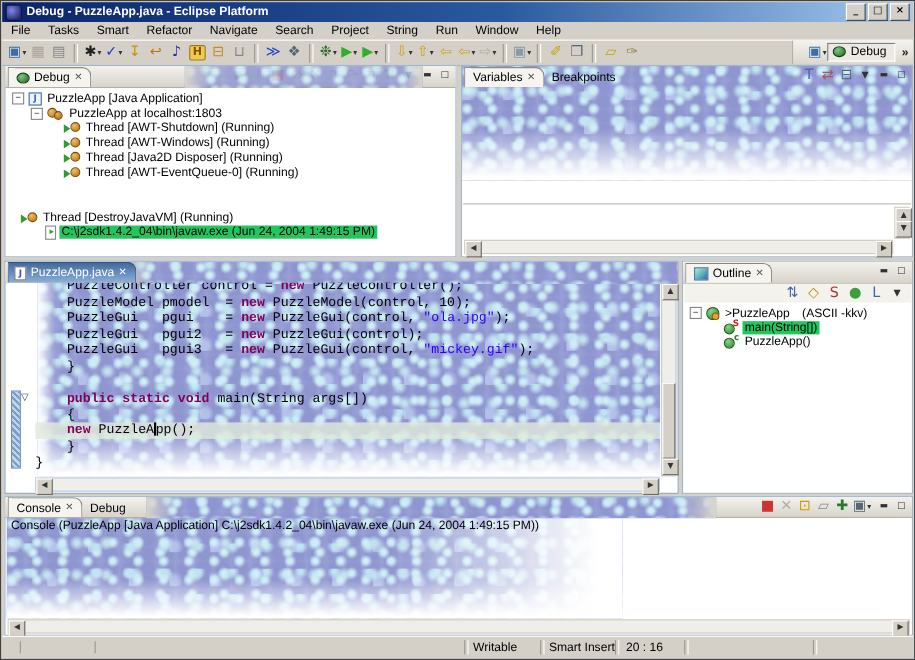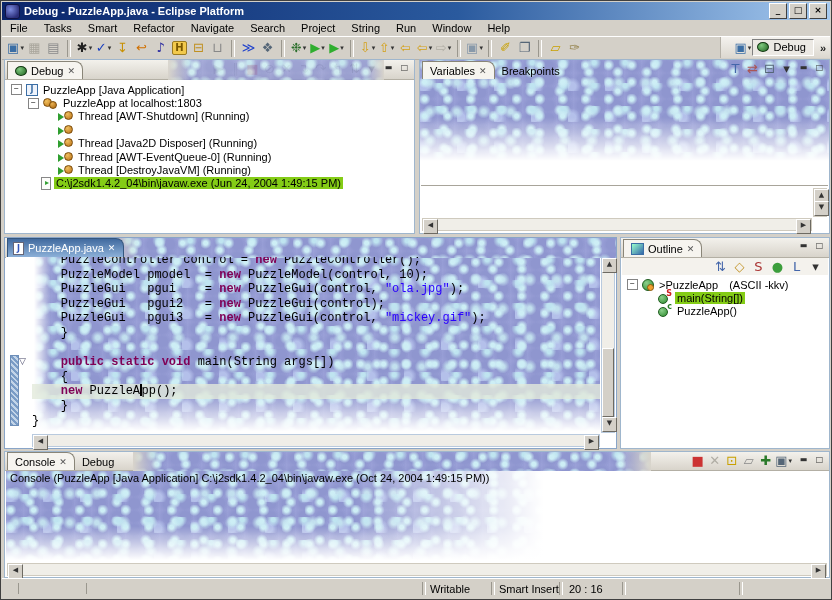--- a/index.html
+++ b/index.html
@@ -51,21 +51,21 @@
   .vtab.sel{background:#f6f4ef;border:1px solid #898578;border-bottom:none;border-radius:0 8px 0 0}
   .closex{font:bold 9px "DejaVu Sans",sans-serif;color:#555}
   .mmbox{position:absolute;right:3px;top:3px;display:flex;gap:3px;z-index:6}
   .mm{width:13px;height:11px;text-align:center;font:8px/10px "DejaVu Sans",sans-serif;color:#333}
   .vtb{position:absolute;right:32px;top:1px;display:flex;align-items:center;z-index:2}
   .vtb .tbi{height:16px;min-width:15px}
   .trow{display:flex;align-items:center;height:13.4px;white-space:pre;font-size:11px}
   .expander{width:9px;height:9px;border:1px solid #848484;background:#fff;margin-right:4px;flex:none;
     font:8px/8px "DejaVu Sans Mono",monospace;text-align:center;color:#333}
   .tlabel{padding:0 2px}
-  .tlabel.sel{background:#84cc16}
+  .tlabel.sel{background:#22c55e}
   .ticon{position:relative;width:15px;height:12px;flex:none;margin-right:3px}
   .ic-javaapp{border:1px solid #3b6ea5;background:#eef3fb;width:10px;height:10px;
     font:bold 8px/10px "DejaVu Sans",sans-serif;color:#3b6ea5;text-align:center}
   .ic-javaapp::after{content:"J"}
   .ic-jvm::before{content:"";position:absolute;left:0;top:1px;width:7px;height:7px;border-radius:50%;
     background:radial-gradient(circle at 35% 30%,#f0c060,#c07818);border:1px solid #7a4a08}
   .ic-jvm::after{content:"";position:absolute;left:6px;top:4px;width:6px;height:6px;border-radius:50%;
     background:radial-gradient(circle at 35% 30%,#e8b050,#a86410);border:1px solid #7a4a08}
   .ic-thread::before{content:"";position:absolute;left:0;top:3px;border-left:6px solid #2f9e2f;
     border-top:4px solid transparent;border-bottom:4px solid transparent}
@@ -294,24 +294,24 @@
     </div>
     <div class="mmbox">
       <span class="mm">▬</span>
       <span class="mm">□</span>
     </div>
   </div>
   <div id="debug-tree" style="position:absolute;left:1px;right:1px;top:20px;bottom:1px;background:#fff;padding-top:3px">
       <div class="trow" style="padding-left: 5px;"><span class="expander">−</span><span class="ticon ic-javaapp"></span><span class="tlabel">PuzzleApp [Java Application]</span></div>
       <div class="trow" style="padding-left: 22px;"><span class="expander">−</span><span class="ticon ic-jvm"></span><span class="tlabel">PuzzleApp at localhost:1803</span></div>
       <div class="trow" style="padding-left: 39px;"><span style="width: 13px;"></span><span class="ticon ic-thread"></span><span class="tlabel">Thread [AWT-Shutdown] (Running)</span></div>
-      <div class="trow" style="padding-left: 39px;"><span style="width: 13px;"></span><span class="ticon ic-thread"></span></div>
+      <div class="trow" style="padding-left: 39px;"><span style="width: 13px;"></span><span class="ticon ic-thread"></span><span class="tlabel">Thread [AWT-Windows] (Running)</span></div>
       <div class="trow" style="padding-left: 39px;"><span style="width: 13px;"></span><span class="ticon ic-thread"></span><span class="tlabel">Thread [Java2D Disposer] (Running)</span></div>
       <div class="trow" style="padding-left: 39px;"><span style="width: 13px;"></span><span class="ticon ic-thread"></span><span class="tlabel">Thread [AWT-EventQueue-0] (Running)</span></div>
-      <div class="trow" style="padding-left: 39px;"><span style="width: 13px;"></span><span class="ticon ic-thread"></span><span class="tlabel">Thread [DestroyJavaVM] (Running)</span></div>
+      <div class="trow" style=" margin-top: 28px;"><span style="width: 13px;"></span><span class="ticon ic-thread"></span><span class="tlabel">Thread [DestroyJavaVM] (Running)</span></div>
       <div class="trow" style="padding-left: 22px;"><span style="width: 13px;"></span><span class="ticon ic-process"></span><span class="tlabel sel">C:\j2sdk1.4.2_04\bin\javaw.exe (Jun 24, 2004 1:49:15 PM)</span></div>
     </div>
 </div>
 
 <div class="panel" style="left:418px;top:58px;width:411px;height:175px">
   <div class="mbl" style="position:absolute;left:0;right:0;top:0;height:104px;z-index:1">
     <div class="fade" style="background:linear-gradient(to bottom,rgba(255,255,255,0) 55%,#fff 97%)"></div>
   </div>
   <div class="phead" style="background:transparent;border-bottom-color:transparent">
     <div class="tabs" id="variables-tabs">
@@ -466,21 +466,21 @@
       </div>
     <div class="mmbox">
       <span class="mm">▬</span>
       <span class="mm">□</span>
     </div>
   </div>
   <div style="position:absolute;left:1px;right:1px;top:19px;bottom:15px;background:#fff;overflow:hidden">
     <div class="mbl" style="position:absolute;left:0;top:0;width:560px;height:92px">
       <div class="fade" style="background:linear-gradient(to right,rgba(255,255,255,0) 62%,#fff 96%),linear-gradient(to bottom,rgba(255,255,255,0) 60%,#fff 97%)"></div>
     </div>
-    <div style="position:relative;z-index:1;padding:1px 0 0 4px;white-space:nowrap">Console (PuzzleApp [Java Application] C:\j2sdk1.4.2_04\bin\javaw.exe (Oct 24, 2004 1:49:15 PM))</div>
+    <div style="position:relative;z-index:1;padding:1px 0 0 4px;white-space:nowrap">Console (PuzzleApp [Java Application] C:\j2sdk1.4.2_04\bin\javaw.exe (Jun 24, 2004 1:49:15 PM))</div>
   </div>
   <div class="sb" style="left:2px;right:2px;bottom:1px;height:13px">
     <div class="sb-btn" style="left:0;top:0">◀</div>
     <div class="sb-btn" style="right:0;top:0">▶</div>
   </div>
 </div>
 
 <div class="statusbar">
   <div class="stick" style="left:16px"></div>
   <div class="stick" style="left:84px"></div>

